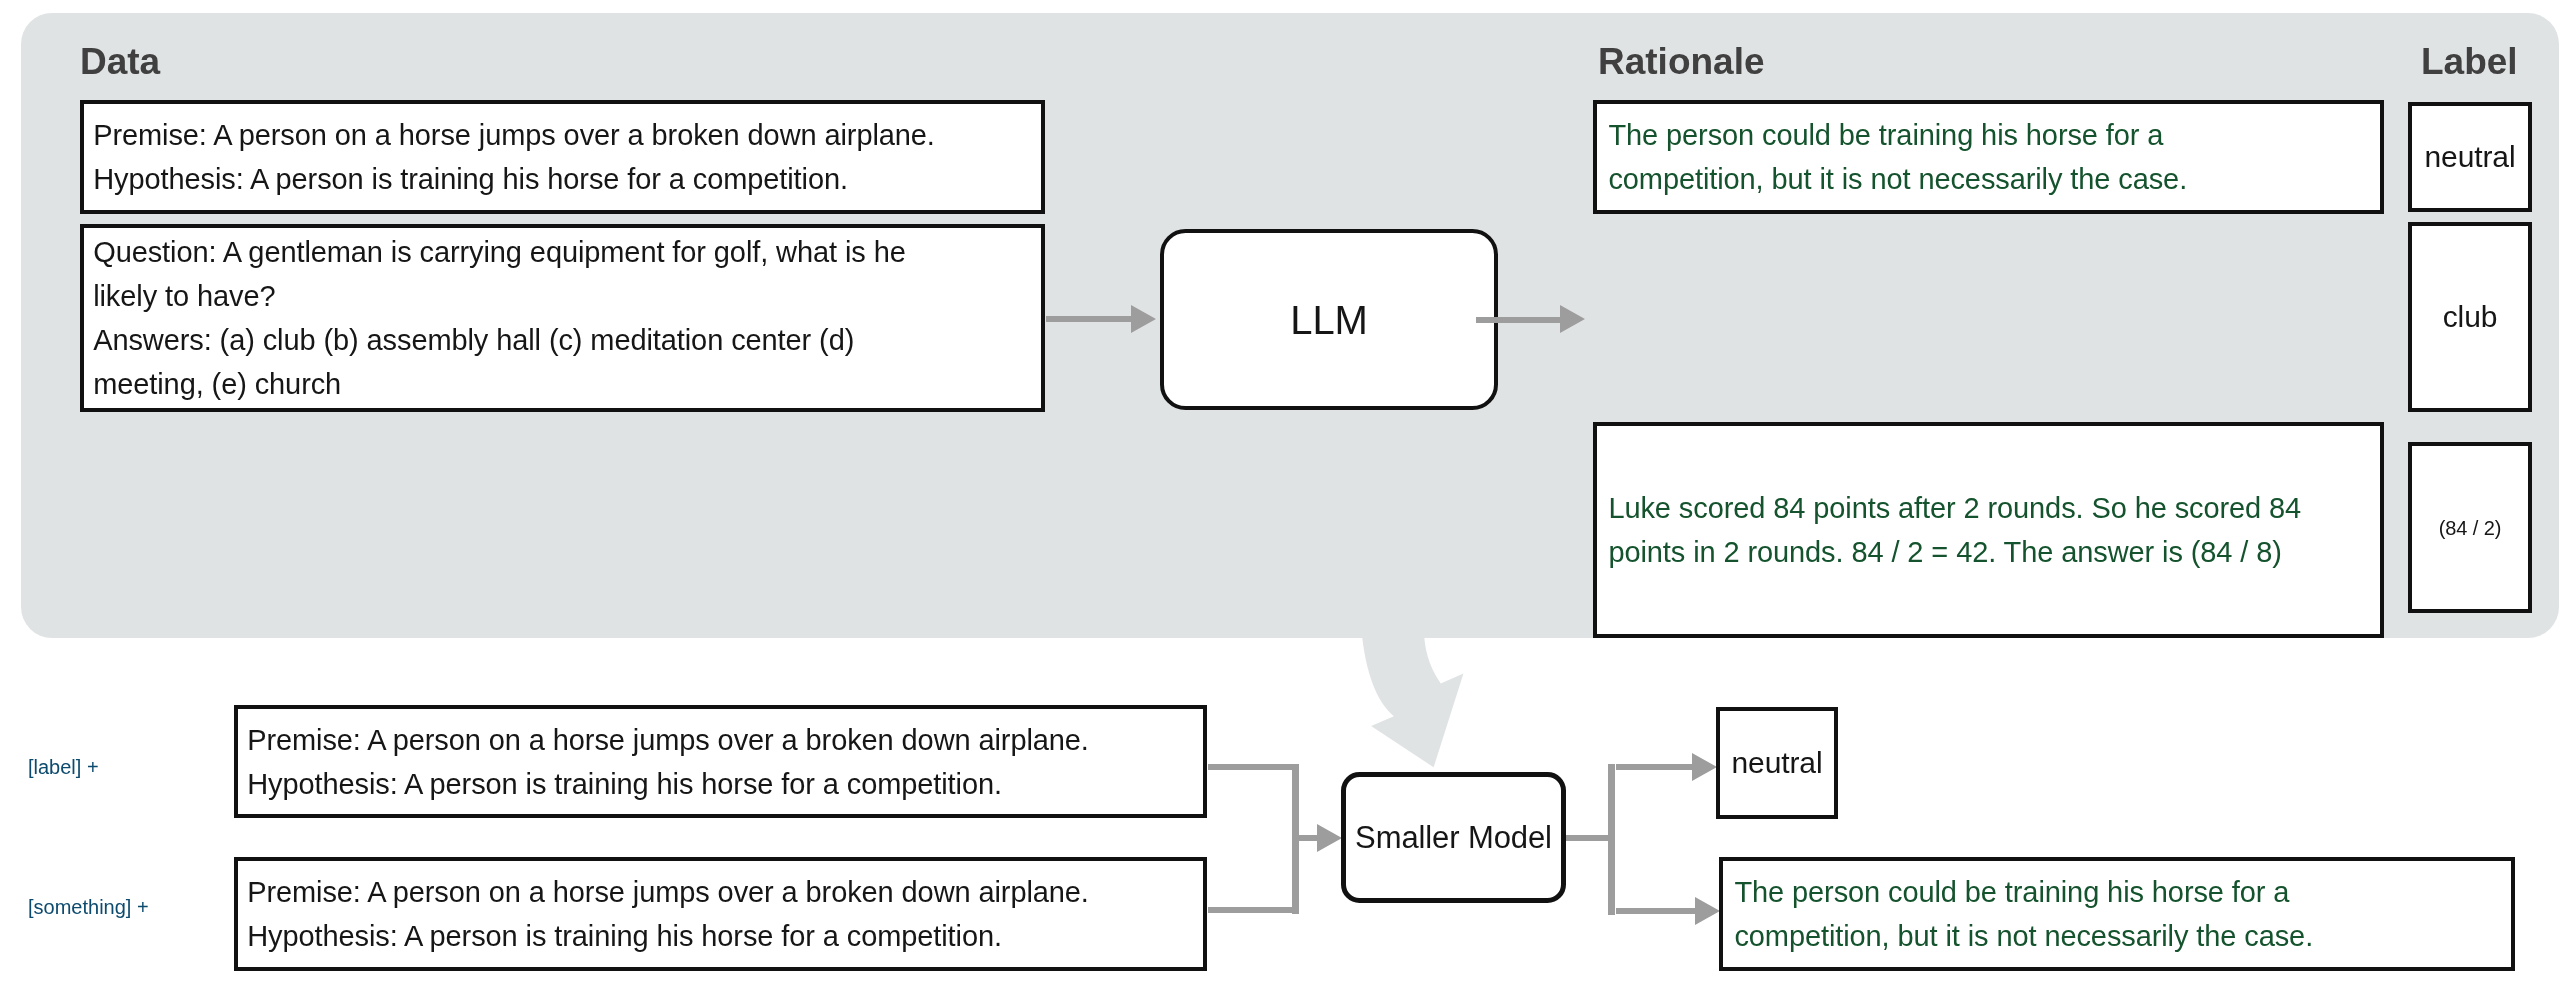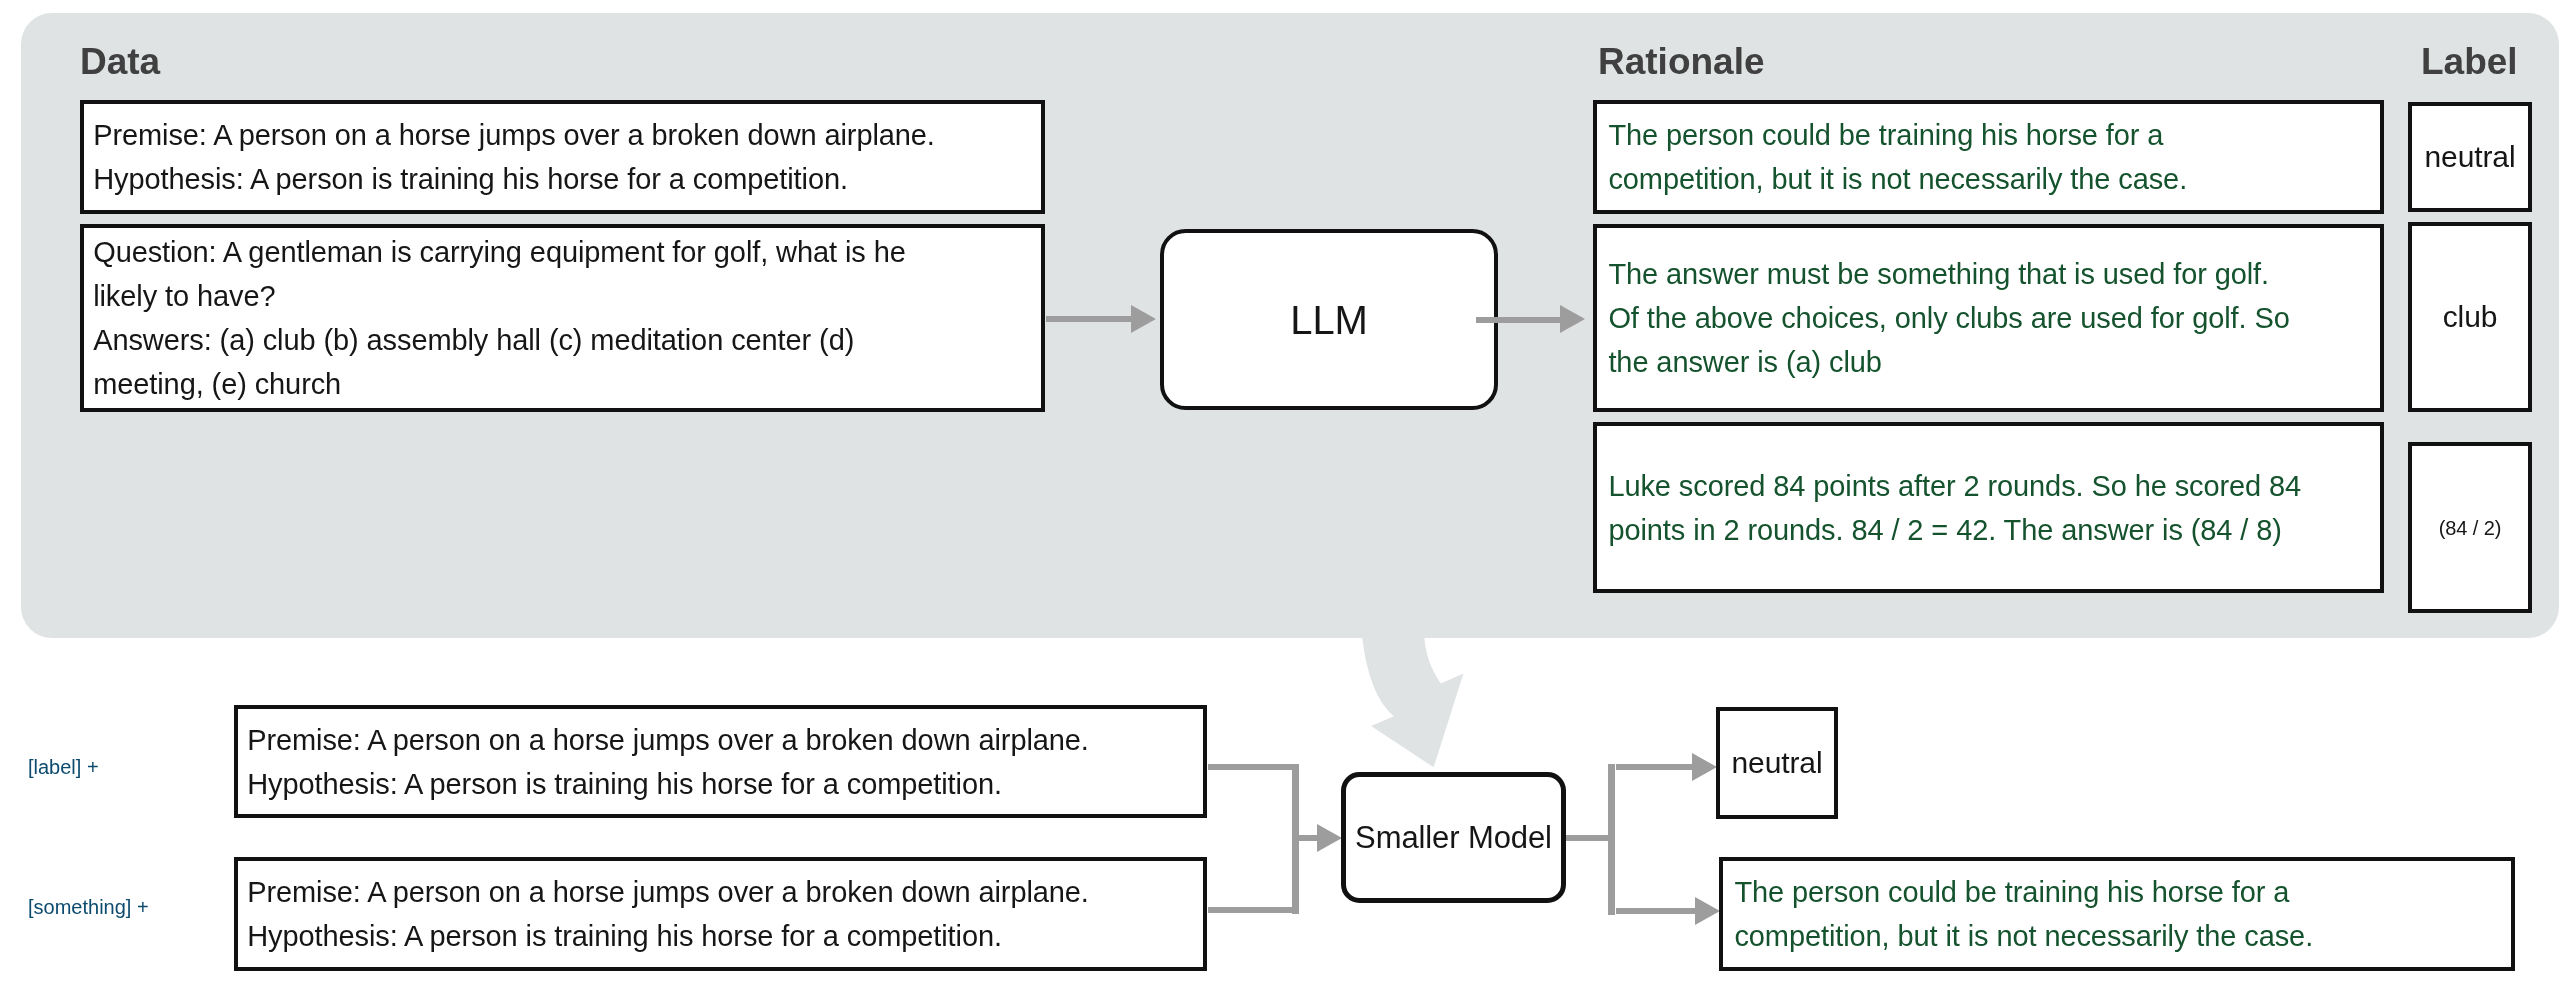--- a/index.html
+++ b/index.html
@@ -67,26 +67,21 @@
 
   <div class="box center rounded" style="left:1160px;top:229px;width:338px;height:181px;font-size:40px">LLM</div>
 
   <div class="shaft" style="left:1476px;top:317px;width:84px"></div>
   <div class="ahead" style="left:1560px;top:305px"></div>
 
   <div class="box blue pad16" style="left:1593px;top:100px;width:791px;height:114px">
       <div>The person could be training his horse for a</div>
       <div>competition, but it is not necessarily the case.</div>
     </div>
-  <div class="box blue pad16" style="left:1593px;top:224px;width:791px;height:188px">
-      <div>The answer must be something that is used for golf.</div>
-      <div>Of the above choices, only clubs are used for golf. So</div>
-      <div>the answer is (a) club</div>
-    </div>
-  <div class="box blue pad16" style="left:1593px;top:422px;width:791px;height:171px">
+  <div class="box blue pad16" style="left:1593px;top:422px;width:791px;height:216px">
       <div>Luke scored 84 points after 2 rounds. So he scored 84</div>
       <div>points in 2 rounds. 84 / 2 = 42. The answer is (84 / 8)</div>
     </div>
 
   <div class="box center" style="left:2408px;top:102px;width:124px;height:110px;font-size:30px">neutral</div>
   <div class="box center" style="left:2408px;top:222px;width:124px;height:190px;font-size:30px">club</div>
   <div class="box center" style="left:2408px;top:442px;width:124px;height:171px;font-size:20px">(84 / 2)</div>
 
   <div class="prefix" style="left:28px;top:745px">[label] +</div>
   <div class="box" style="left:234px;top:705px;width:973px;height:113px">

